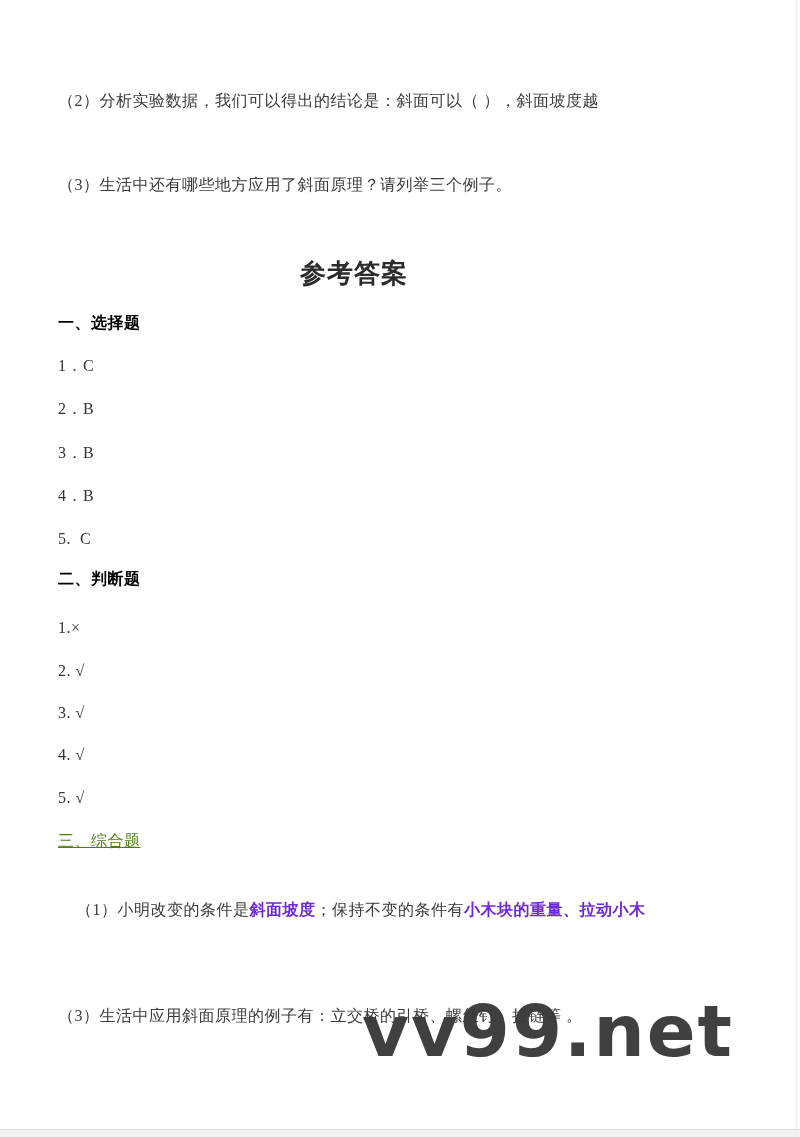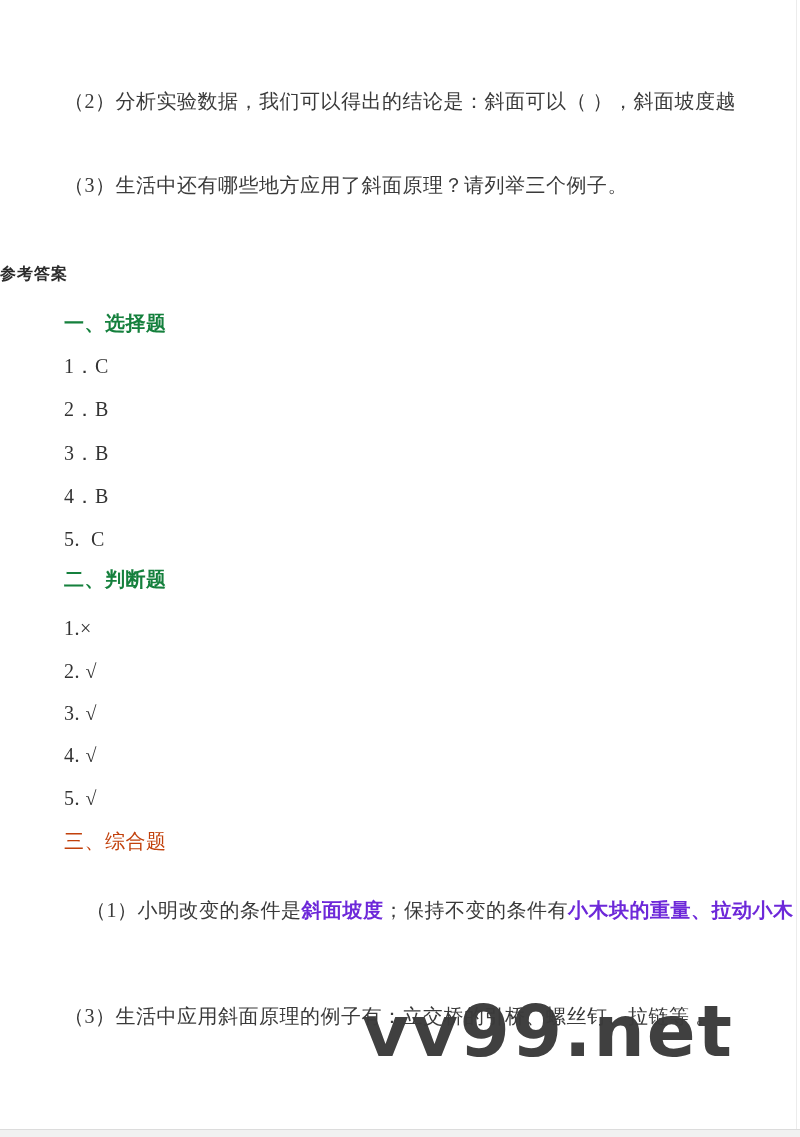--- a/index.html
+++ b/index.html
@@ -10,47 +10,48 @@
   .page {
     position: relative;
     width: 800px;
     height: 1137px;
     background: #ffffff;
     overflow: hidden;
     font-family: "Liberation Serif", "DejaVu Serif", serif;
   }
   .line {
     position: absolute;
-    left: 64px;
-    font-size: 20px;
+    left: 58px;
+    font-size: 16px;
     line-height: 26px;
     color: #3a3a3a;
     white-space: pre;
     z-index: 2;
     letter-spacing: 0.5px;
   }
   .bold {
     font-weight: bold;
     color: #6d28d9;
   }
   .title {
     left: 0;
     width: 708px;
-    text-align: left;
-    font-size: 16px;
+    text-align: center;
+    font-size: 26px;
     font-weight: bold;
     color: #2b2b2b;
     letter-spacing: 1px;
   }
   .section {
     font-weight: bold;
-    color: #15803d;
+    color: #000000;
   }
   .section-light {
-    color: #c2410c;
+    color: #4d7c0f;
+    text-decoration: underline;
   }
   .answer-item {
     color: #333333;
     text-align: center;
   }
   .watermark {
     position: absolute;
     left: 362px;
     top: 995px;
     z-index: 1;

